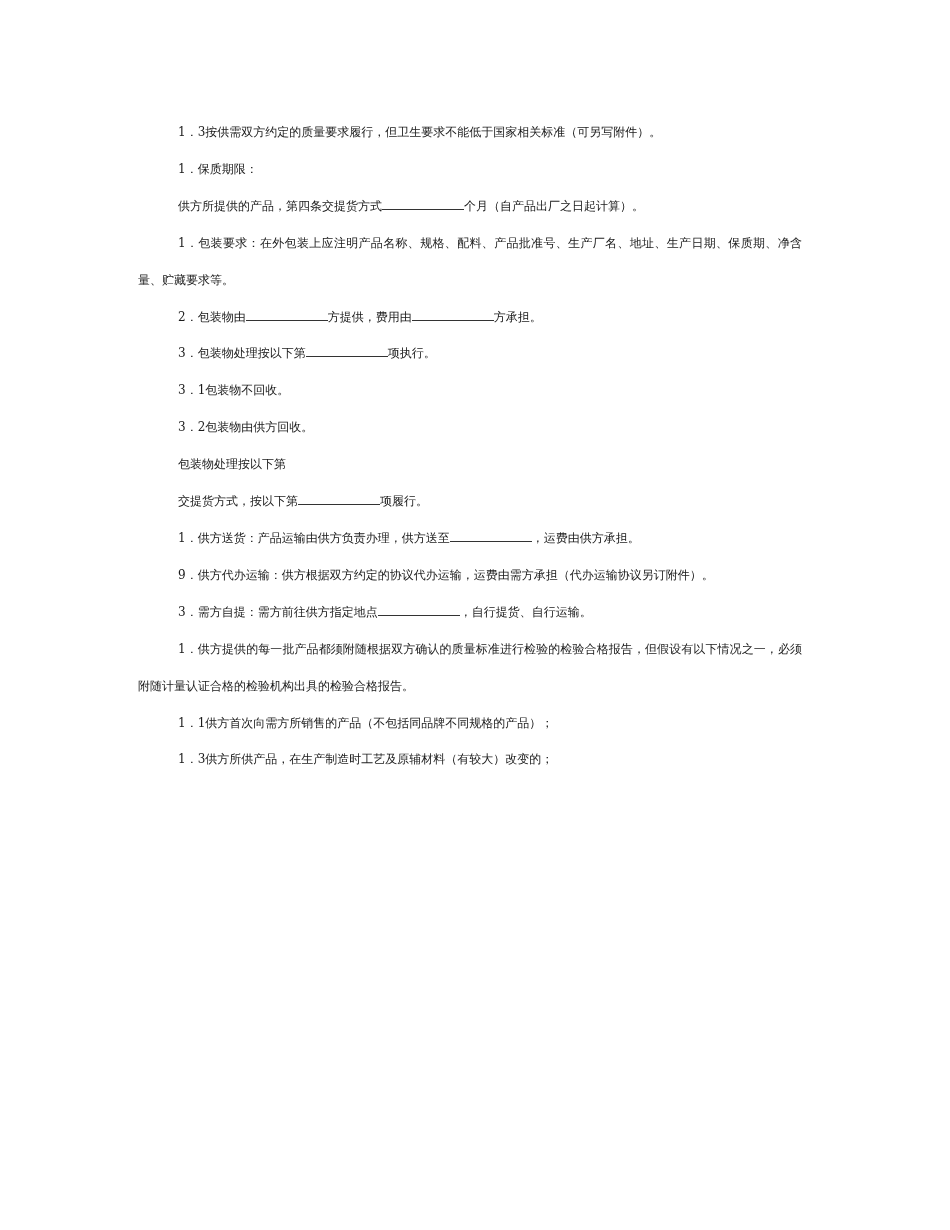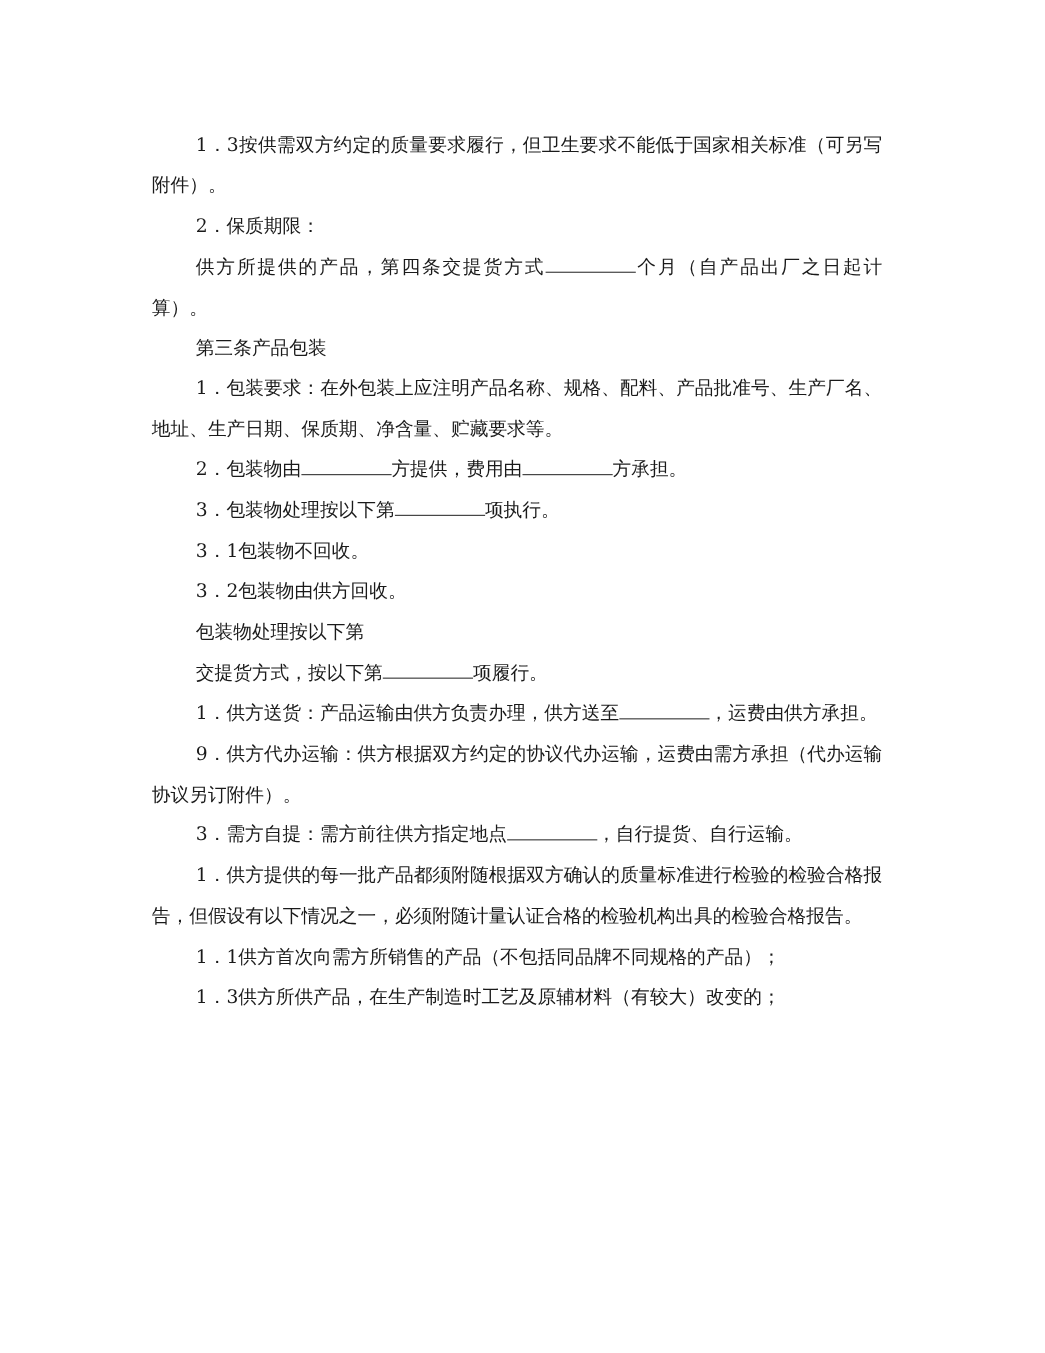--- a/index.html
+++ b/index.html
@@ -3,39 +3,38 @@
 <meta charset="utf-8">
 <style>
   html, body { margin: 0; padding: 0; background: #ffffff; }
   body { width: 950px; height: 1230px; position: relative; overflow: hidden; }
   .page {
     position: absolute;
     left: 138px;
     top: 114px;
     width: 664px;
     font-family: "DejaVu Serif", "Liberation Serif", serif;
-    font-size: 17px;
+    font-size: 12px;
     color: #1a1a1a;
     line-height: 36.9px;
   }
   .para { margin: 0; padding: 0; text-indent: 40px; text-align: justify; word-break: break-all; }
   .blank { display: inline-block; border-bottom: 1px solid #333; height: 0.9em; vertical-align: baseline; }
   .blank.w80 { width: 82px; }
 </style>
 </head>
 <body>
 
 <div class="page">
   <p class="para"><span>1．3按供需双方约定的质量要求履行，但卫生要求不能低于国家相关标准（可另写附件）。</span></p>
 
-  <p class="para"><span>2．保质期限：</span></p>
+  <p class="para"><span>1．保质期限：</span></p>
 
   <p class="para"><span>供方所提供的产品，第四条交提货方式</span><span class="blank w80"></span><span>个月（自产品出厂之日起计算）。</span></p>
 
-  <p class="para"><span>第三条产品包装</span></p>
 
   <p class="para"><span>1．包装要求：在外包装上应注明产品名称、规格、配料、产品批准号、生产厂名、地址、生产日期、保质期、净含量、贮藏要求等。</span></p>
 
   <p class="para"><span>2．包装物由</span><span class="blank w80"></span><span>方提供，费用由</span><span class="blank w80"></span><span>方承担。</span></p>
 
   <p class="para"><span>3．包装物处理按以下第</span><span class="blank w80"></span><span>项执行。</span></p>
 
   <p class="para"><span>3．1包装物不回收。</span></p>
 
   <p class="para"><span>3．2包装物由供方回收。</span></p>

